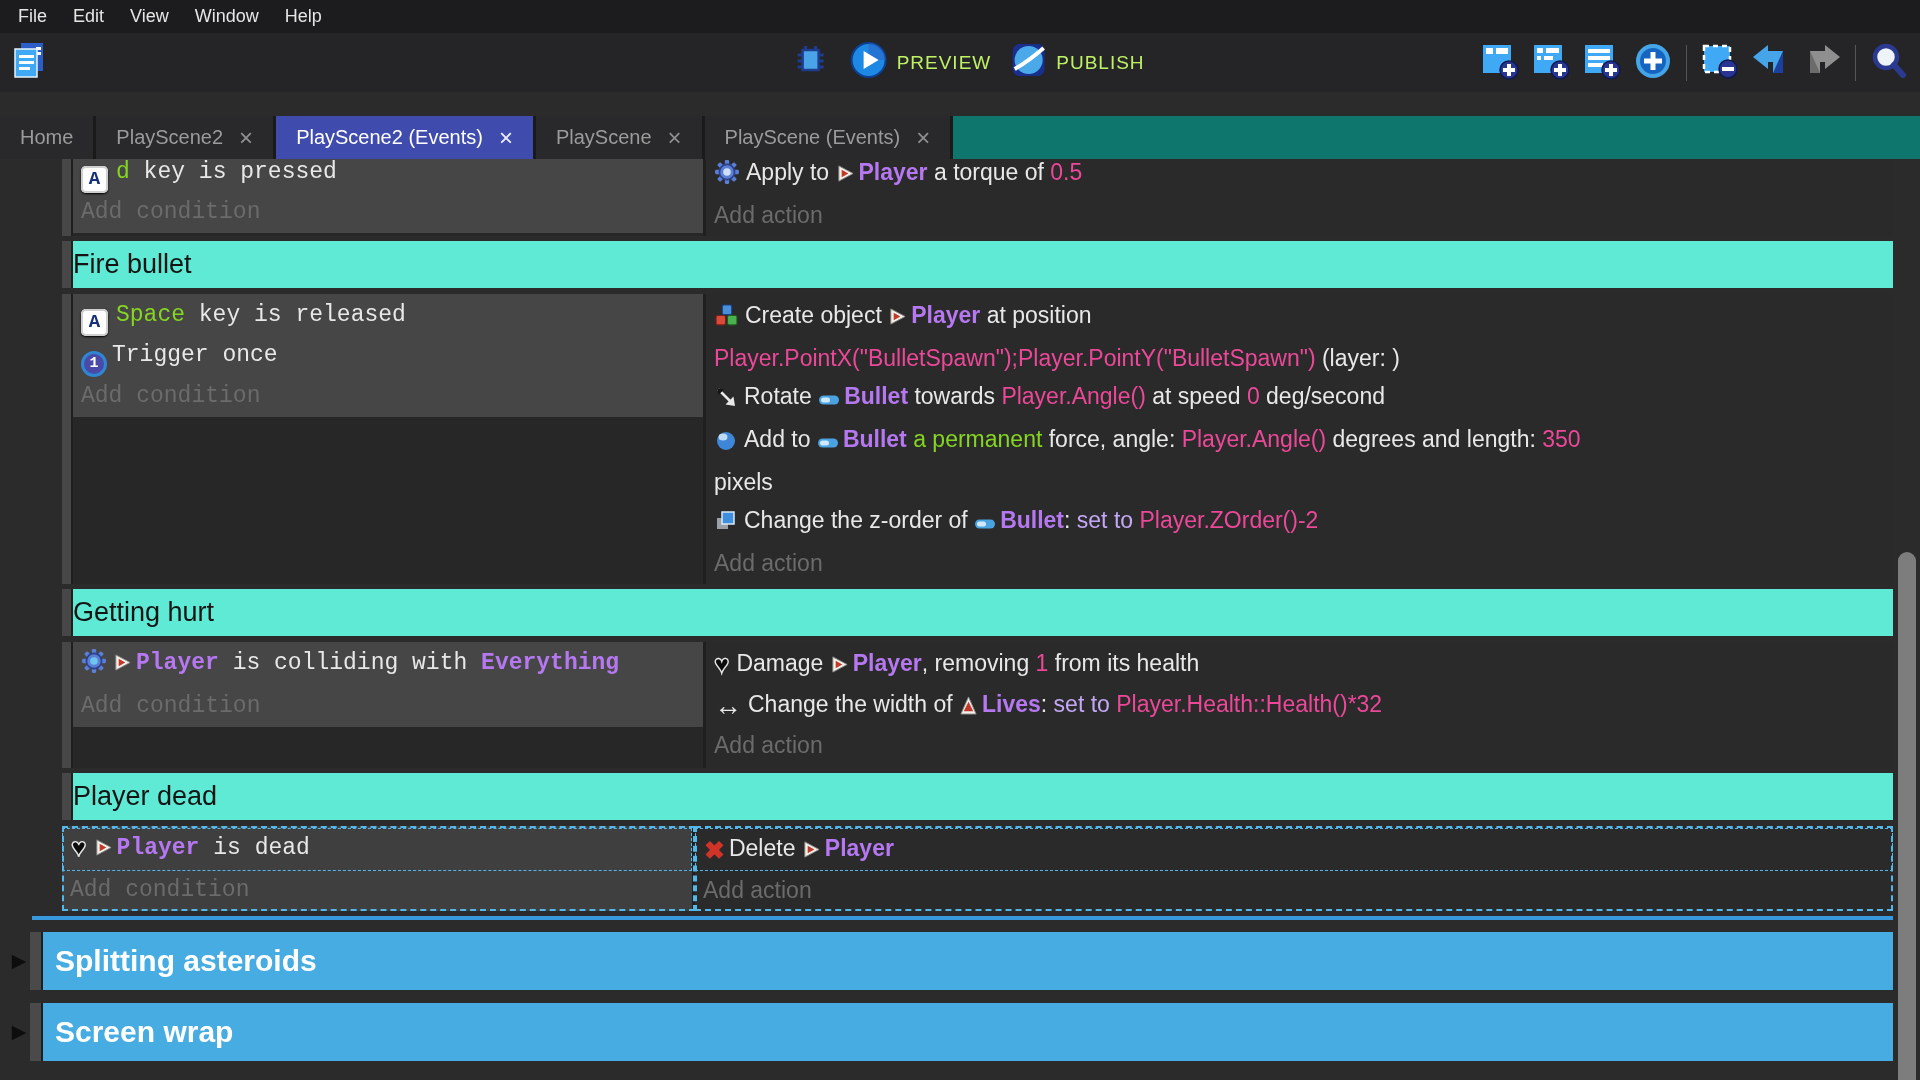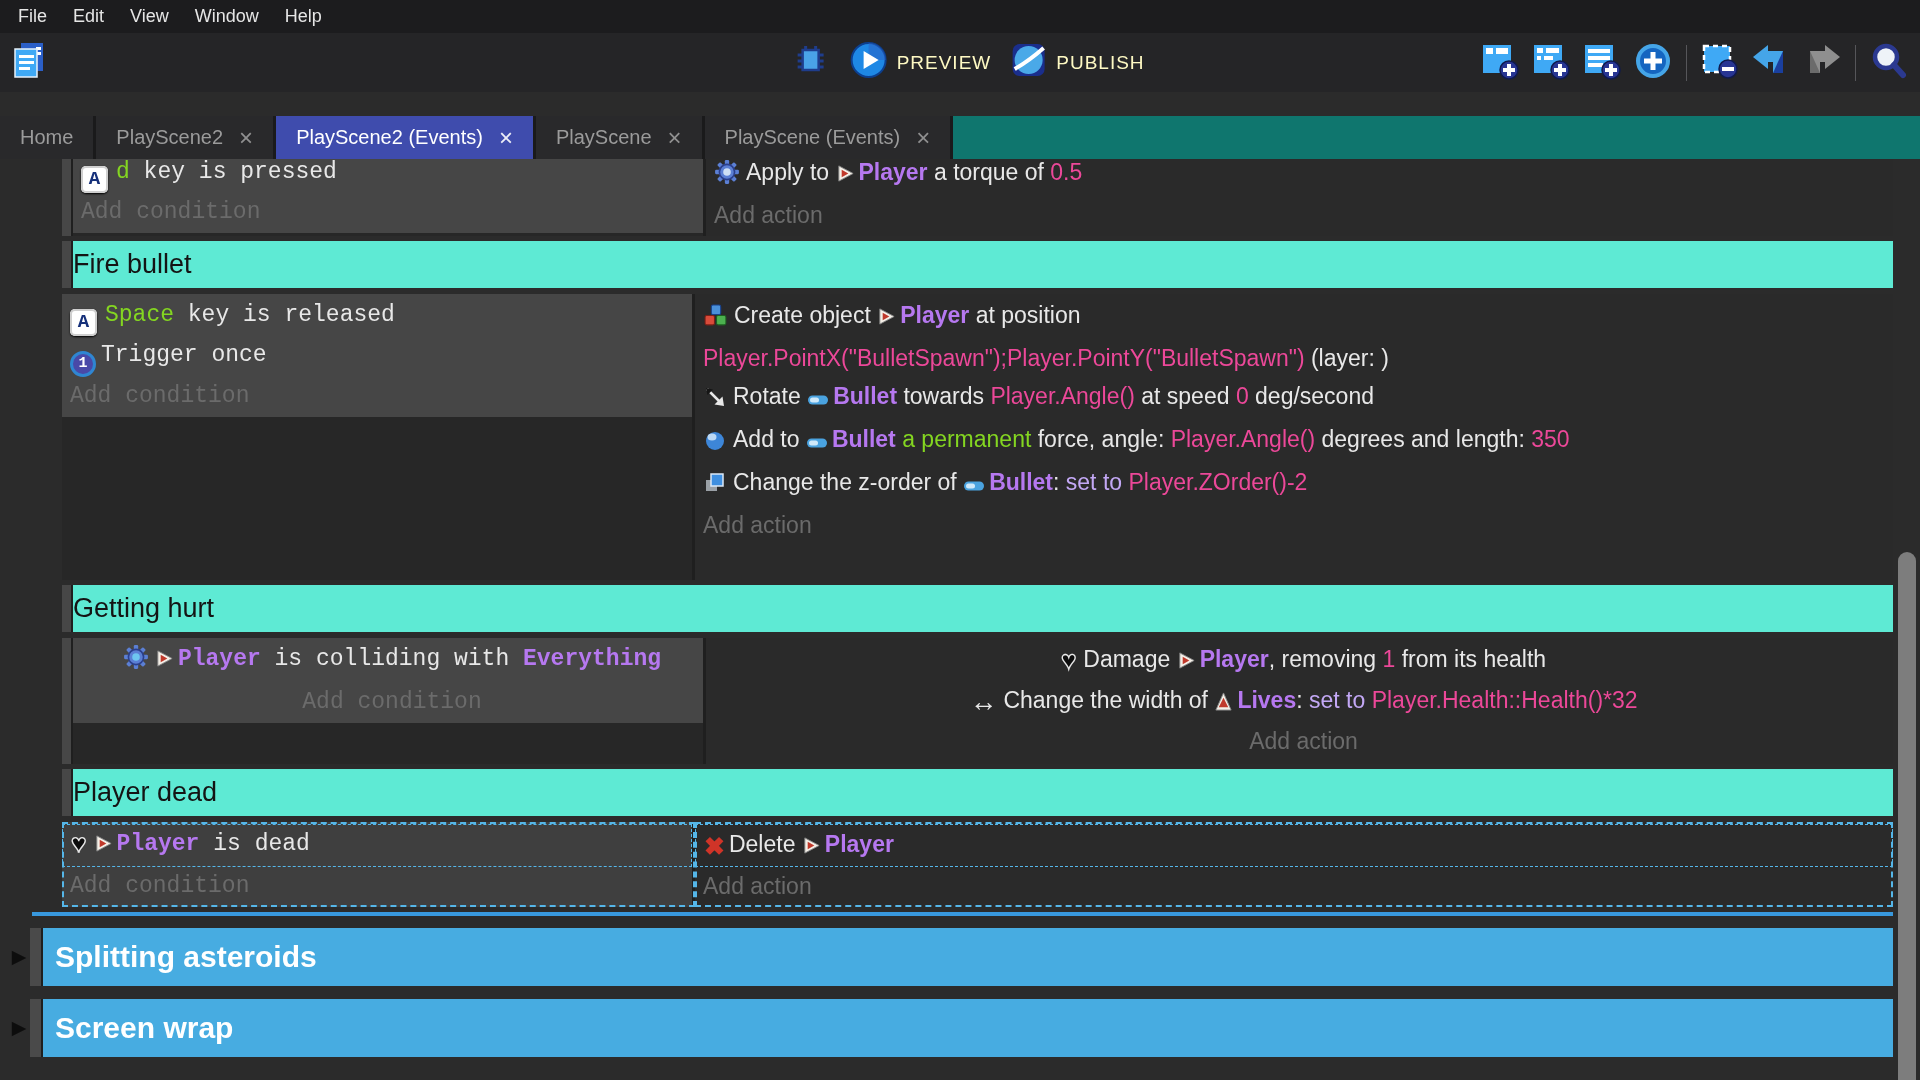--- a/index.html
+++ b/index.html
@@ -11,21 +11,21 @@
     -webkit-font-smoothing:antialiased;
   }
   
   .menubar { height:33px; background:#1c1c1e; display:flex; align-items:center; padding-left:5px; }
   .menu-item { color:#e6e6e6; font-size:18px; padding:0 13px; cursor:default; }
   
   .toolbar { height:59px; background:#252527; position:relative; display:flex; align-items:center; }
   .tb-left { margin-left:8px; display:flex; align-items:center; }
   .tb-center { position:absolute; left:50%; top:0; height:100%; transform:translateX(-48%); display:flex; align-items:center; gap:18px; }
   .tb-right { position:absolute; right:10px; top:0; height:100%; display:flex; align-items:center; gap:9px; }
-  .tb-btn { display:flex; align-items:center; gap:9px; color:#fef9c3; font-size:19px; letter-spacing:1px; cursor:pointer; }
+  .tb-btn { display:flex; align-items:center; gap:9px; color:#bef264; font-size:19px; letter-spacing:1px; cursor:pointer; }
   .tb-iconbtn { display:flex; align-items:center; justify-content:center; width:42px; height:46px; cursor:pointer; }
   .tb-sep { width:1px; height:36px; background:#56565a; margin:0 3px; }
   
   .tabbar { height:43px; background:#0f766e; display:flex; align-items:stretch;margin-top:24px; }
   .tab { display:flex; align-items:center; gap:16px; padding:0 20px; background:#29292b; color:#9b9b9b;
          font-size:20px; border-right:3px solid #1a1a1b; cursor:pointer; white-space:nowrap; }
   .tab.active { background:#3f4cad; color:#ffffff; }
   .tab-close { font-size:24px; line-height:1; opacity:.9; cursor:pointer; }
   
   .events { position:relative; height:945px; background:#2b2b2b; overflow:hidden;
@@ -288,21 +288,21 @@
         <div class="line placeholder">Add action</div>
       </div>
     </div>
   </div>
 
   <div class="row header-row">
     <div class="grip"></div>
     <div class="group-yellow">Fire bullet</div>
   </div>
 
-  <div class="row" style="min-height:286px;flex-direction:column;">
+  <div class="row" style="min-height:286px;">
     <div class="grip"></div>
     <div class="event-body">
       <div class="cond-cell">
         <div class="cond-content">
           <div class="line">
             <span class="keycap">A</span><span class="t-green">Space</span><span class="t-white"> key is released</span>
           </div>
           <div class="line">
             <span class="circle1">1</span><span class="t-white">Trigger once</span>
           </div>
@@ -336,39 +336,42 @@
         <div class="line">
           <span class="ic"><svg width="24" height="24" viewBox="0 0 24 24">
                 <circle cx="12" cy="13" r="9" fill="#3d86d8"></circle>
                 <ellipse cx="9" cy="9" rx="4.5" ry="3.5" fill="#bcd9f5"></ellipse>
               </svg></span><span class="t-white">Add to </span><span class="obj-ic"><svg width="22" height="15" viewBox="0 0 22 14">
                 <rect x="1" y="3" width="20" height="9" rx="4.5" fill="#4aa3e0"></rect>
                 <rect x="3" y="5" width="9" height="5" rx="2.5" fill="#cfe9fa"></rect>
               </svg></span><span class="t-purple">Bullet</span><span class="t-green"> a permanent</span><span class="t-white"> force, angle: </span><span class="t-yellow">Player.Angle()</span><span class="t-white"> degrees and length: </span><span class="t-yellow">350</span>
         </div>
         <div class="line">
+          <span class="t-white">pixels</span>
+        </div>
+        <div class="line">
           <span class="ic"><svg width="24" height="24" viewBox="0 0 24 24">
                 <rect x="3" y="9" width="11" height="11" fill="#9aa0a6"></rect>
                 <rect x="8" y="3" width="12" height="12" fill="#3f8fe0" stroke="#dce9f7" stroke-width="1.5"></rect>
               </svg></span><span class="t-white">Change the z-order of </span><span class="obj-ic"><svg width="22" height="15" viewBox="0 0 22 14">
                 <rect x="1" y="3" width="20" height="9" rx="4.5" fill="#4aa3e0"></rect>
                 <rect x="3" y="5" width="9" height="5" rx="2.5" fill="#cfe9fa"></rect>
               </svg></span><span class="t-purple">Bullet</span><span class="t-white">: </span><span class="t-lav">set to </span><span class="t-yellow">Player.ZOrder()-2</span>
         </div>
         <div class="line placeholder">Add action</div>
       </div>
     </div>
   </div>
 
   <div class="row header-row">
     <div class="grip"></div>
     <div class="group-yellow">Getting hurt</div>
   </div>
 
-  <div class="row" style="min-height:126px;text-align:center;">
+  <div class="row" style="min-height:126px;">
     <div class="grip"></div>
     <div class="event-body">
       <div class="cond-cell">
         <div class="cond-content">
           <div class="line">
             <span class="ic"><svg width="26" height="26" viewBox="0 0 24 24">
                   <g fill="#5b7fd4">
                     <rect x="10" y="1" width="4" height="22" rx="1"></rect>
                     <rect x="1" y="10" width="22" height="4" rx="1"></rect>
                     <rect x="10" y="1" width="4" height="22" rx="1" transform="rotate(45 12 12)"></rect>

